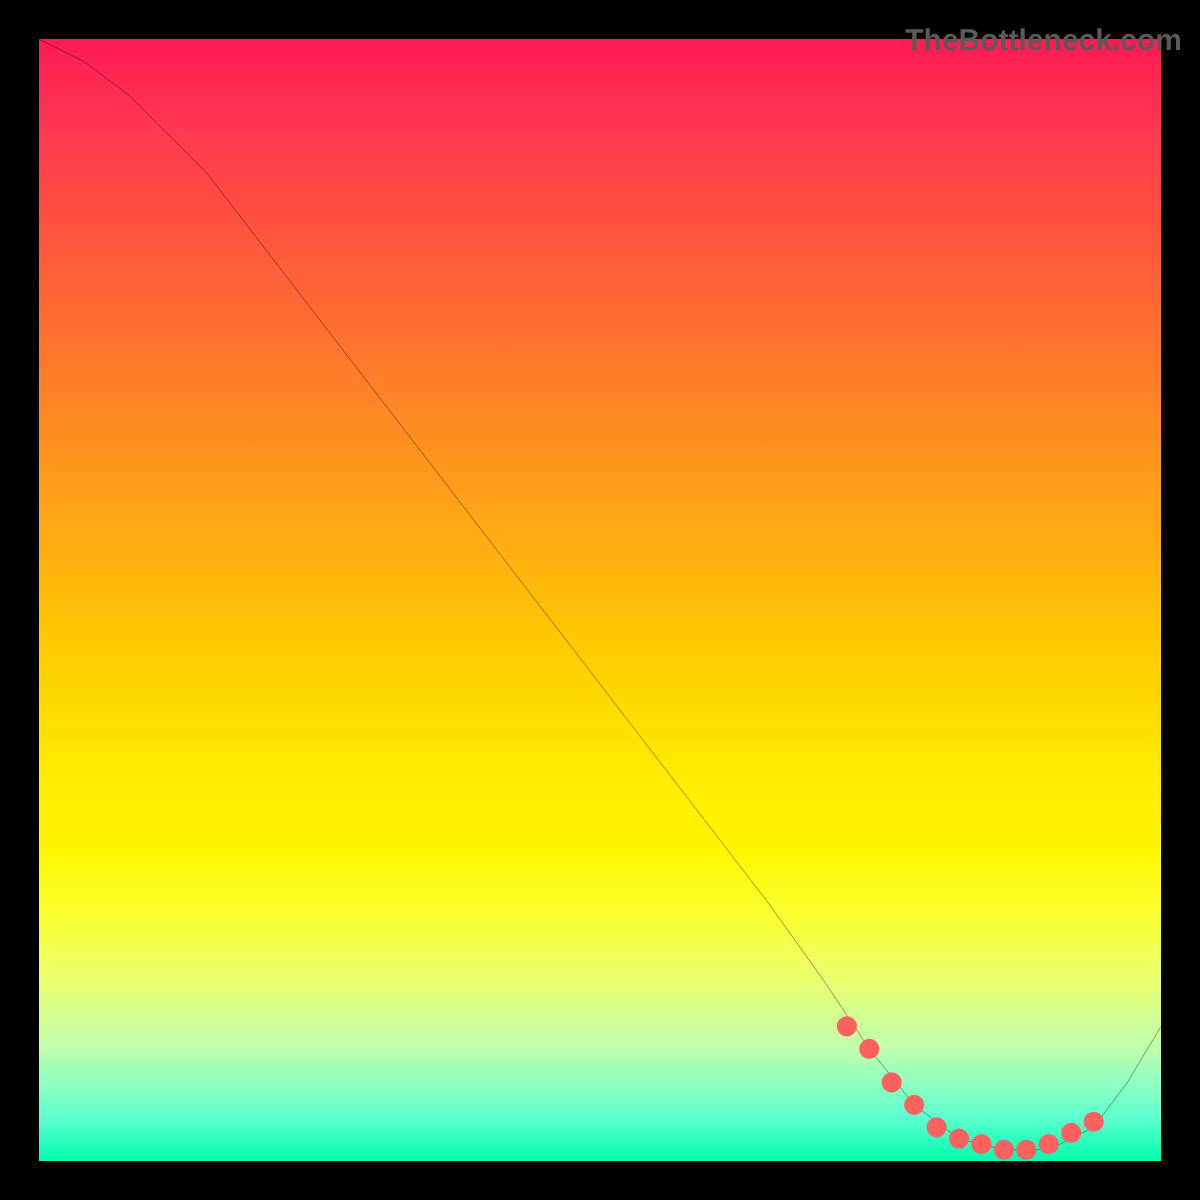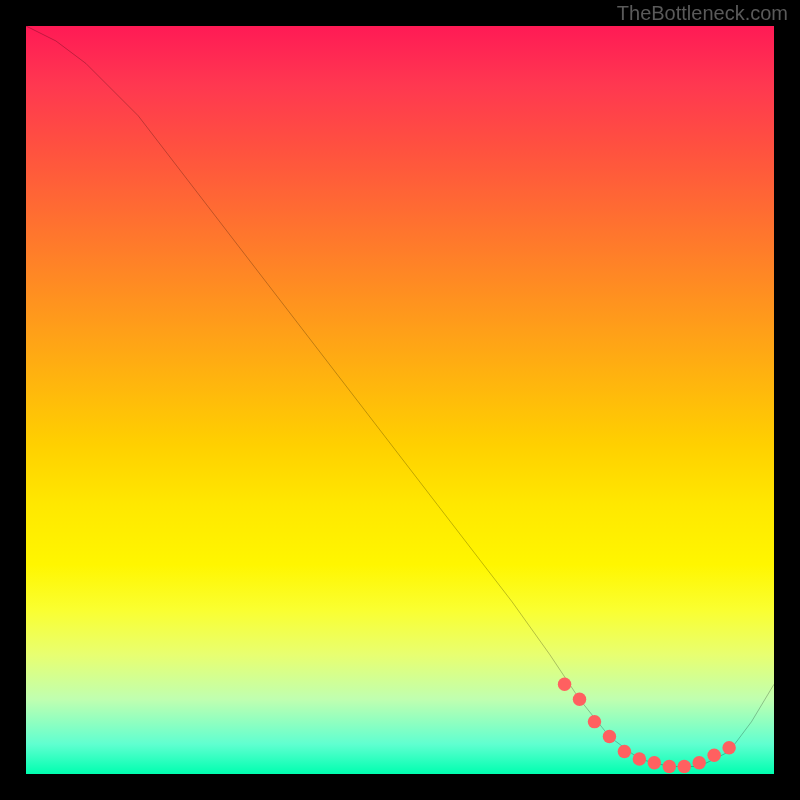--- a/index.html
+++ b/index.html
@@ -6,25 +6,25 @@
     margin: 0;
     padding: 0;
     background: #000;
     width: 800px;
     height: 800px;
     position: relative;
     font-family: Arial, sans-serif;
   }
   .attribution {
     position: absolute;
-    top: 2px;
+    top: 16px;
     right: 12px;
     color: #5a5a5a;
     font-size: 20px;
-    font-weight: normal;
+    font-weight: bold;
     z-index: 10;
   }
   .chart-area {
     position: absolute;
     left: 26px;
     top: 26px;
     width: 748px;
     height: 748px;
     overflow: hidden;
   }

